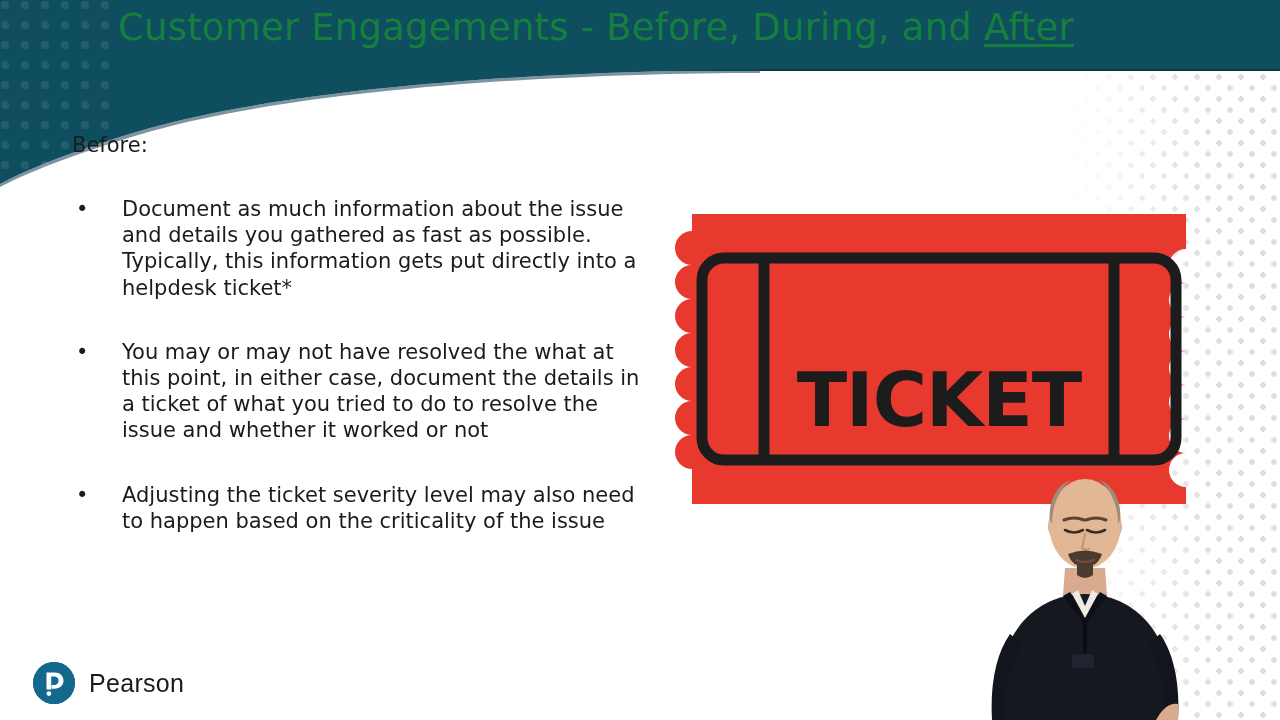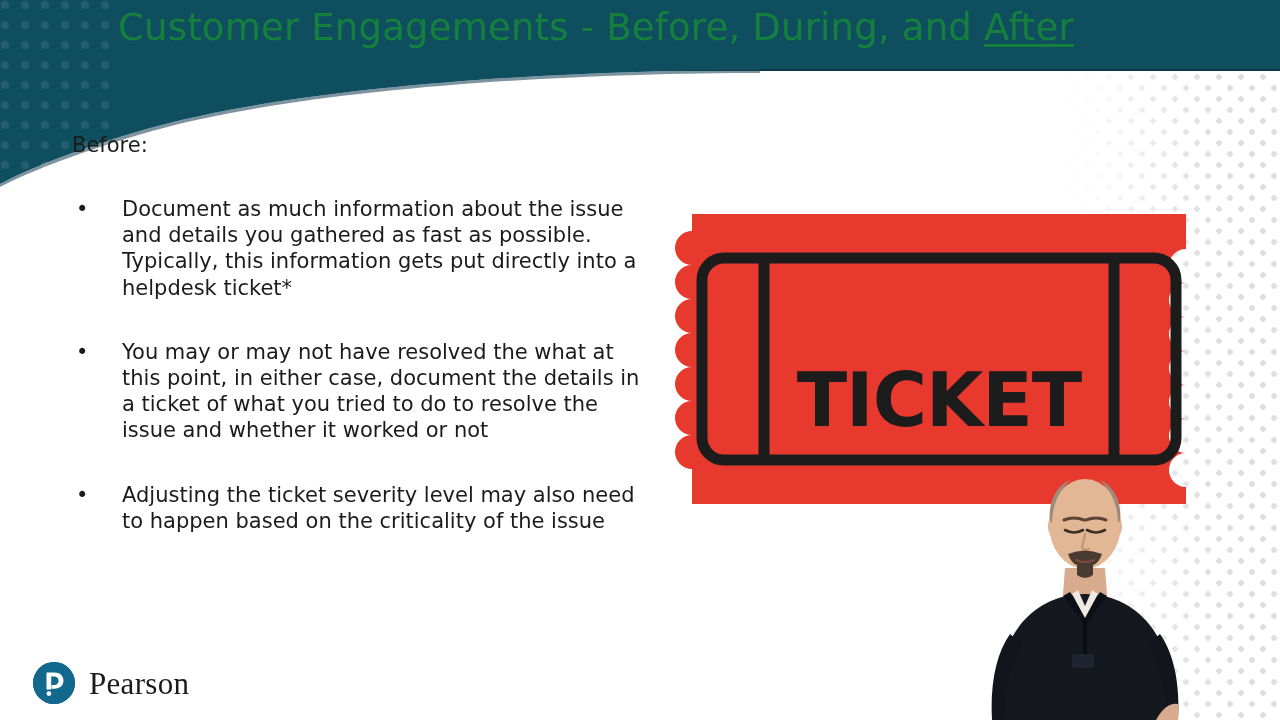--- a/index.html
+++ b/index.html
@@ -185,22 +185,22 @@
   }
   .logo-mark {
     width: 42px; height: 42px;
     border-radius: 50%;
     background: #12688d;
     position: relative;
     flex: none;
   }
   .logo-mark svg { display: block; }
   .logo-word {
-    font-family: Liberation Serif, serif;
-    font-size: 31px;
+    font-family: Liberation Sans, sans-serif;
+    font-size: 25px;
     color: #1a1a1a;
     letter-spacing: 0.3px;
     line-height: 1;
   }
 </style>
 </head>
 <body>
 
 <div class="slide">
 

